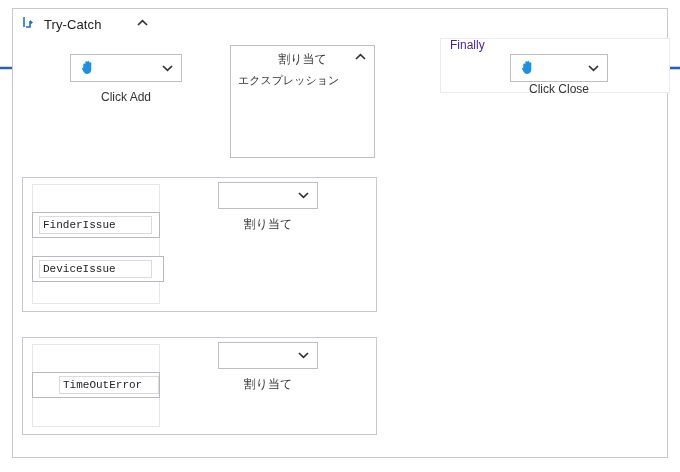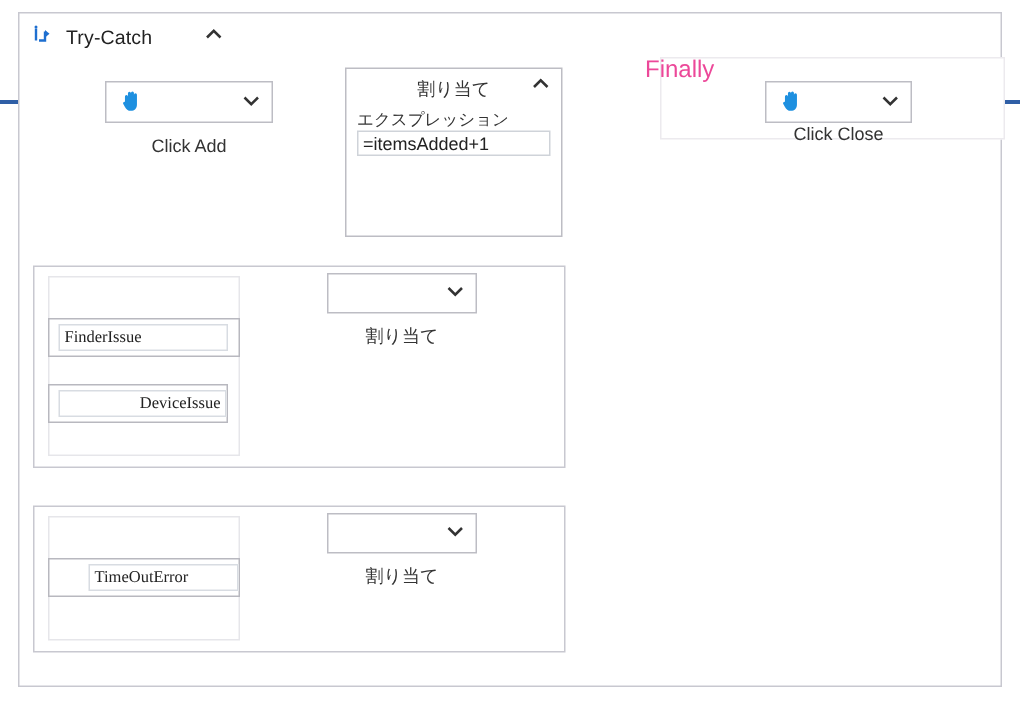--- a/index.html
+++ b/index.html
@@ -66,39 +66,39 @@
     box-sizing:border-box;width:100%;
   }
   .fld-input.short{width:105px;}
 
   
   .finally-box{
     position:absolute;left:440px;top:38px;width:230px;height:55px;
     border:1px solid #eceaee;background:#fff;box-sizing:border-box;z-index:2;
   }
   .finally-label{
-    position:absolute;left:430px;top:38px;font-size:16px;color:#ec4899;z-index:5;
+    position:absolute;left:450px;top:38px;font-size:12px;color:#4c1d95;z-index:5;
   }
 
   
   .catch-box{
     position:absolute;border:1px solid #c8c8d0;background:#fff;
     box-sizing:border-box;z-index:2;
   }
   .catch-inner{
     position:absolute;border:1px solid #e6e6ea;background:#fff;
     box-sizing:border-box;z-index:3;
   }
   .exc-chip{
     position:absolute;border:1px solid #b8b8bf;background:#fff;
     box-sizing:border-box;display:flex;align-items:center;z-index:4;
   }
   .exc-chip-inner{
     border:1px solid #d8dce2;background:#fff;box-sizing:border-box;
-    font-family:Liberation Serif, serif;
+    font-family:Liberation Mono, monospace;
     font-size:11px;color:#222;height:18px;line-height:17px;
     padding:0 3px;margin-left:6px;width:113px;
   }
 </style>
 </head>
 <body>
 
 <div class="canvas">
 
   <svg class="wires" viewBox="0 0 680 472" xmlns="http://www.w3.org/2000/svg">
@@ -181,21 +181,20 @@
 
   <div class="assign-node">
     <div class="assign-title">割り当て</div>
     <div class="assign-collapse">
       <svg width="11" height="8" viewBox="0 0 11 8" xmlns="http://www.w3.org/2000/svg">
         <path d="M1,6 L5.5,1.6 L10,6" stroke="#333" stroke-width="1.7" fill="none"></path>
       </svg>
     </div>
     <div class="assign-body">
       <div class="fld-label">エクスプレッション</div>
-      <div class="fld-input">=itemsAdded+1</div>
     </div>
   </div>
 
   <div class="node" style="left:510px;top:54px;width:98px;height:28px;">
     <div class="node-row">
       <span class="hand-icon">
         <svg width="18" height="18" viewBox="0 0 18 18" xmlns="http://www.w3.org/2000/svg">
           <path d="M4.3,10.4 V5.4 a1,1 0 0 1 2,0 V3.2 a1,1 0 0 1 2,0 V3 a1,1 0 0 1 2,0 V4.2
                    a1,1 0 0 1 2,0 V10.6 c0,2.6 -1.7,4.3 -4,4.3 c-2.1,0 -3.2,-1 -4,-2.6
                    l-1.2,-2.2 a1,1 0 0 1 1.2,-1.3 z" fill="#1e90e0"></path>
@@ -209,21 +208,21 @@
     </div>
   </div>
   <div class="node-caption" style="left:510px;top:82px;width:98px;">Click Close</div>
 
   <div class="catch-box" style="left:22px;top:177px;width:355px;height:135px;"></div>
   <div class="catch-inner" style="left:32px;top:184px;width:128px;height:120px;"></div>
 
   <div class="exc-chip" style="left:32px;top:212px;width:128px;height:26px;">
     <span class="exc-chip-inner">FinderIssue</span>
   </div>
-  <div class="exc-chip" style="left:32px;top:256px;width:120px;height:26px;text-align:right;">
+  <div class="exc-chip" style="left:32px;top:256px;width:132px;height:26px;">
     <span class="exc-chip-inner">DeviceIssue</span>
   </div>
 
   <div class="node" style="left:218px;top:182px;width:100px;height:27px;">
     <div class="node-row">
       <span style="font-size:12px;"></span>
       <span class="chev">
         <svg width="11" height="8" viewBox="0 0 11 8" xmlns="http://www.w3.org/2000/svg">
           <path d="M1,2 L5.5,6.4 L10,2" stroke="#333" stroke-width="1.7" fill="none"></path>
         </svg>

